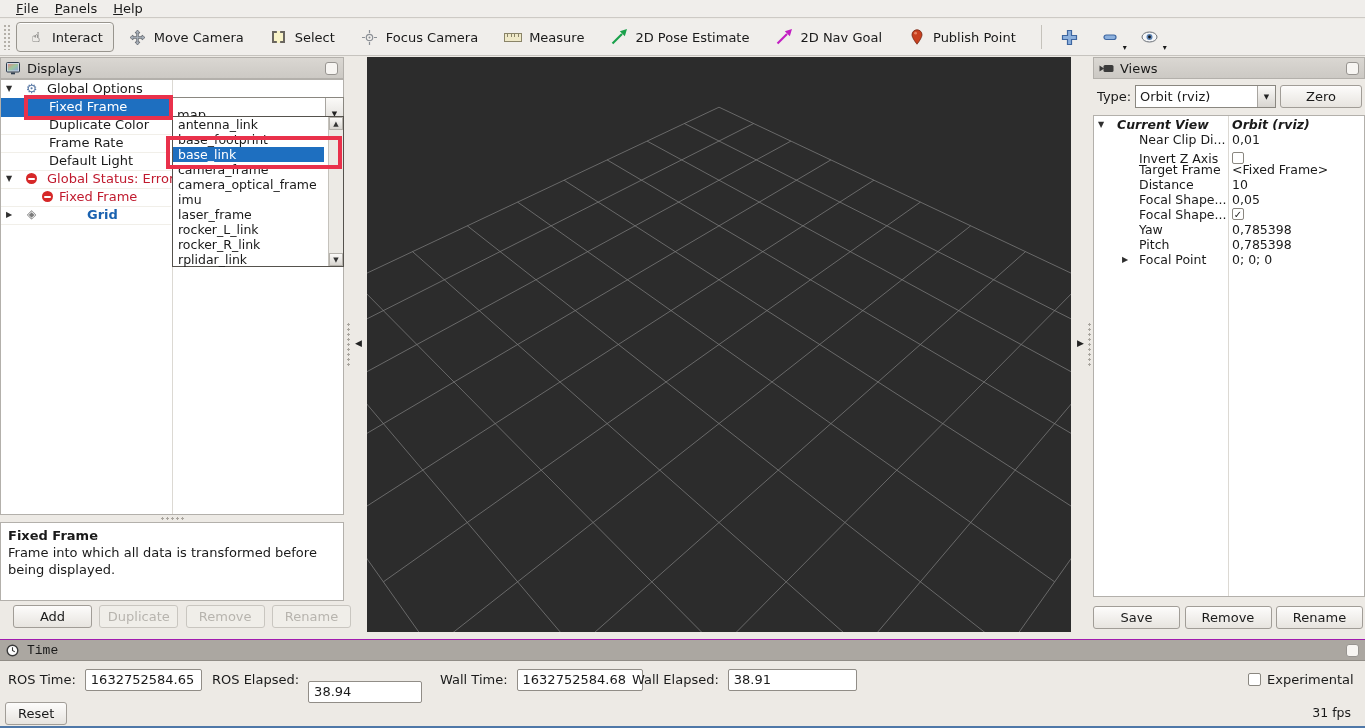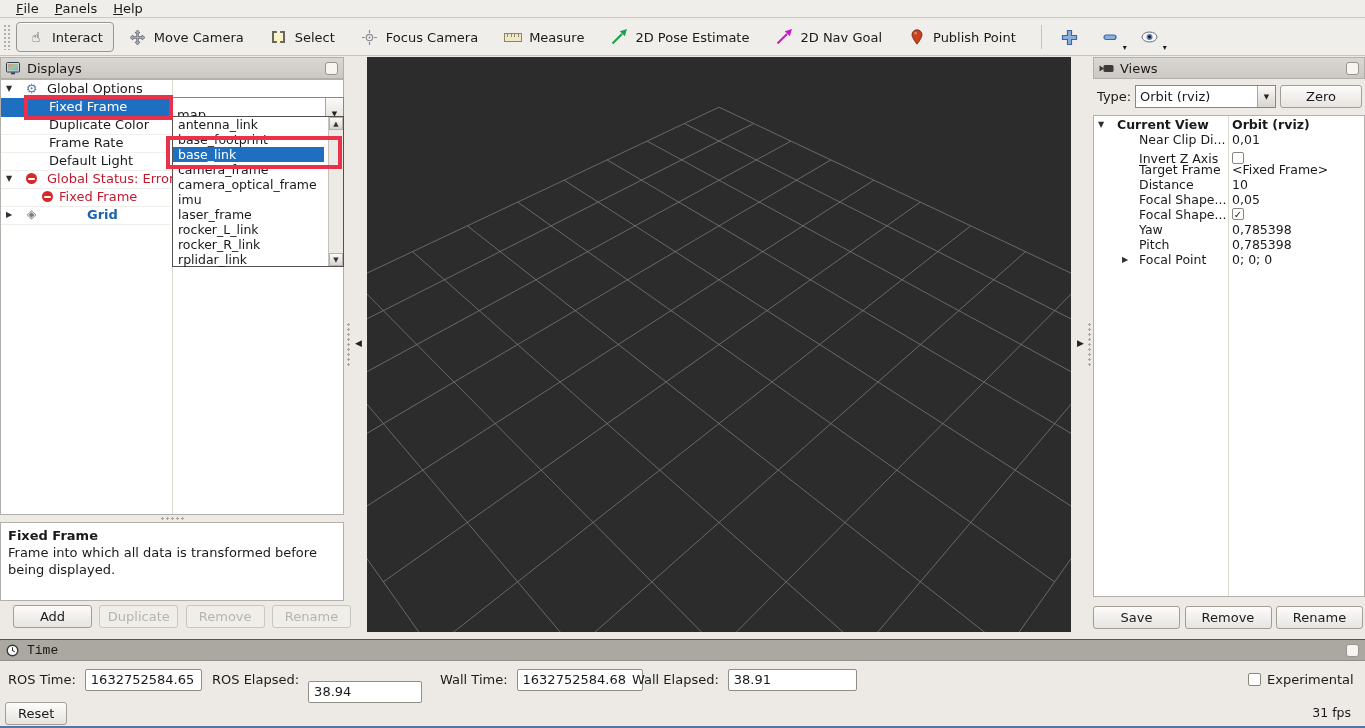--- a/index.html
+++ b/index.html
@@ -84,21 +84,21 @@
     background-image:radial-gradient(circle,#a9a59e 1.1px,transparent 1.3px);background-size:5px 5px;}
   .g-btn{position:absolute;width:11px;height:14px;font-size:9px;color:#222;line-height:14px;text-align:center;}
   .hsplit-dots{position:absolute;width:26px;height:6px;
     background-image:radial-gradient(circle,#a9a59e 1.1px,transparent 1.3px);background-size:5px 5px;}
   .viewport{position:absolute;background:var(--vpbg,#2c2c2c);}
 
   
   .type-label{position:absolute;font-size:13px;}
   .vrow{position:absolute;left:0;width:268px;height:15px;line-height:15px;font-size:12.5px;white-space:nowrap;}
   .vname,.vval{position:absolute;top:0;}
-  .b{font-weight:bold;}
+  .b{font-weight:bold;font-style:italic;}
   .vcheck{position:absolute;top:1px;width:12px;height:12px;background:#fff;border:1px solid #8a8780;border-radius:2px;
     font-size:10px;line-height:12px;text-align:center;color:#1a1a1a;box-sizing:border-box;}
 
   
   .time-hdr{position:absolute;left:0;top:639px;width:1365px;height:22px;background:#aba7a1;
     border-top:1px solid #a21caf;border-bottom:1px solid #918d87;display:flex;align-items:center;padding:0 6px;box-sizing:border-box;font-family:Liberation Mono, monospace;}
   #time-fields{position:absolute;left:0;top:668px;width:100%;height:23px;}
   .tgroup{position:absolute;top:0;display:flex;align-items:center;gap:9px;height:23px;}
   .tfield{display:inline-block;height:22px;line-height:20px;background:#fff;border:1px solid #918d87;border-radius:2px;
     padding-left:5px;font-size:13px;box-sizing:border-box;}

